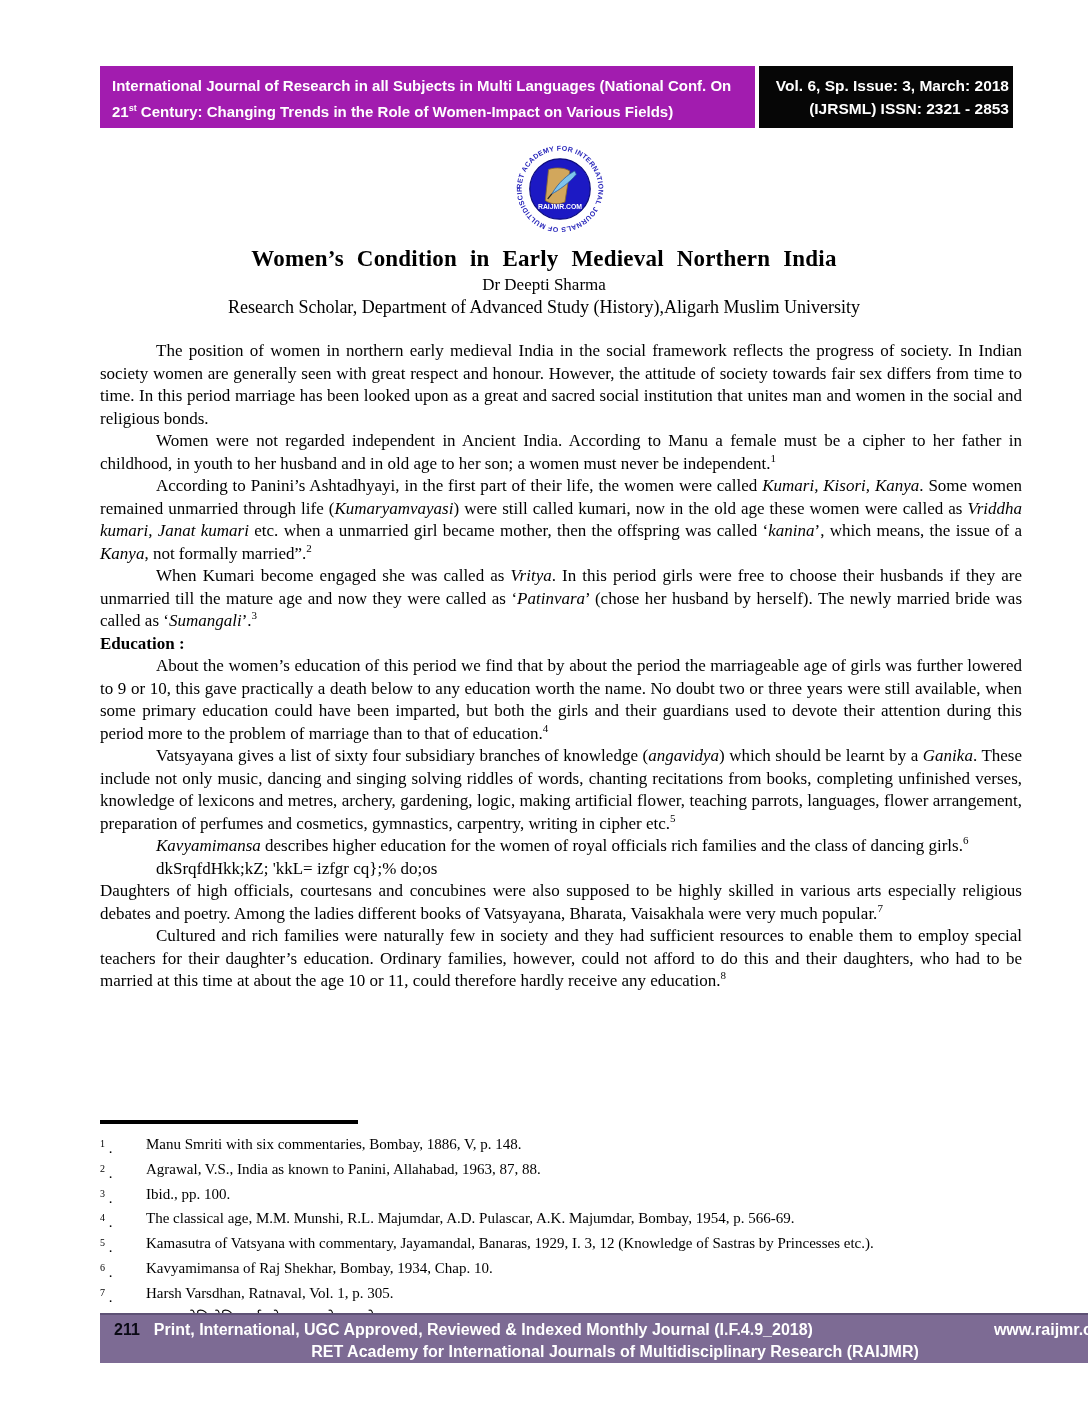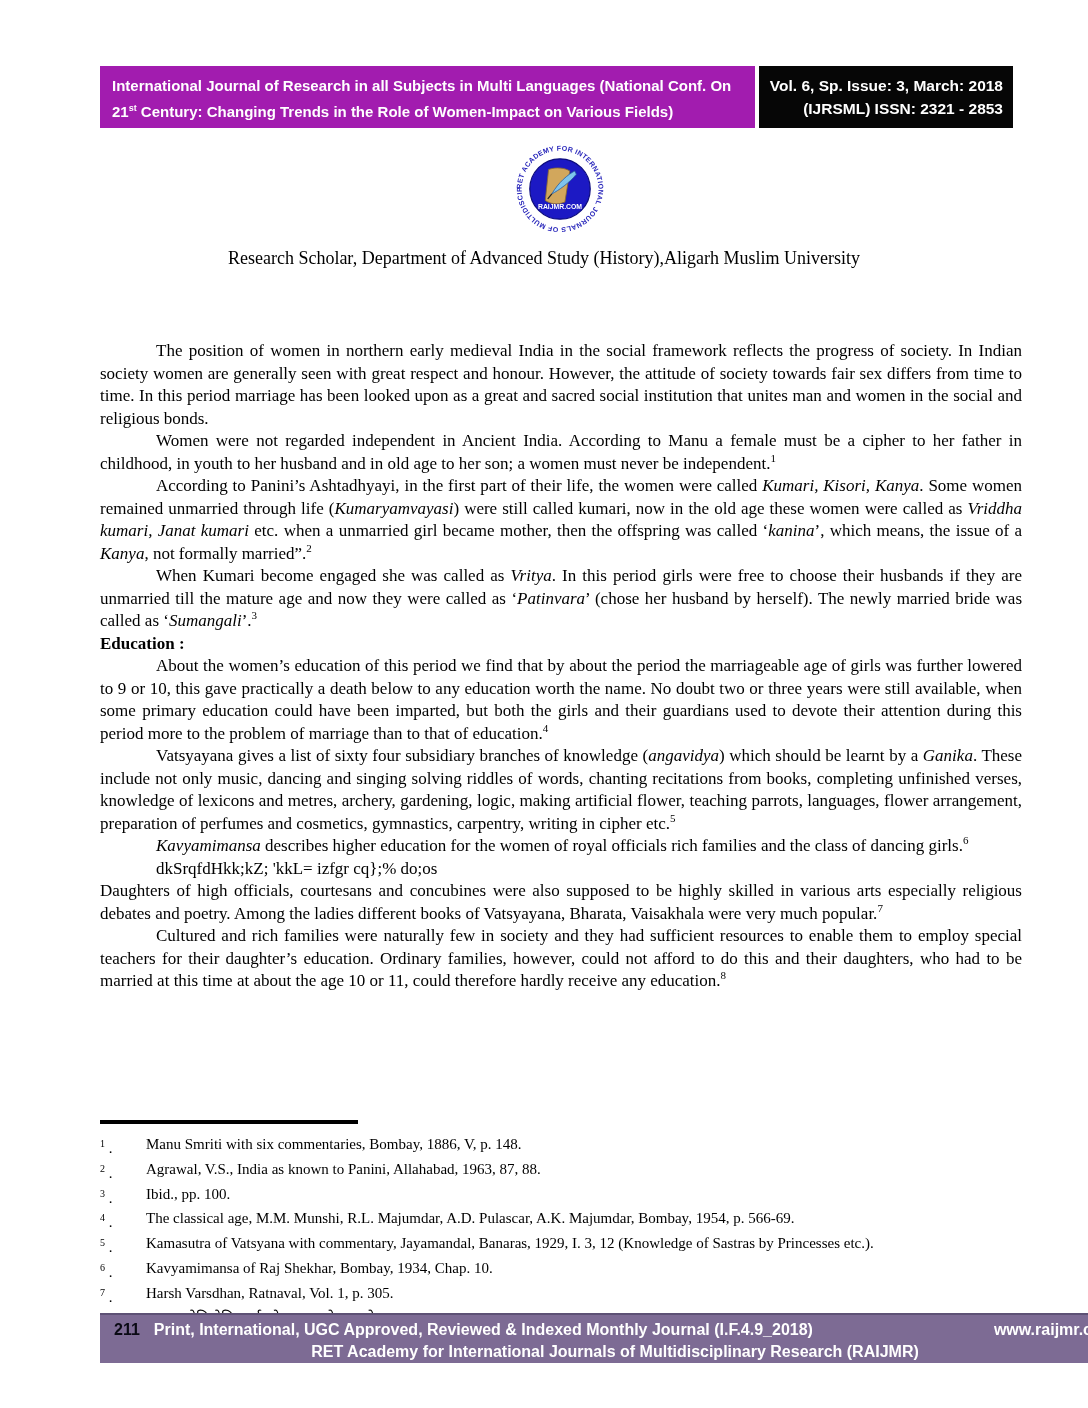--- a/index.html
+++ b/index.html
@@ -19,21 +19,21 @@
   }
   .banner-left {
     width: 655px; background: #a21caf; color: #fff;
     font-size: 15px; font-weight: bold; line-height: 23px;
     padding: 8px 12px 6px 12px;
   }
   .banner-left sup { font-size: 9px; }
   .banner-right {
     flex: 1; background: #060606; color: #fff;
     font-size: 15.5px; font-weight: bold; line-height: 23px;
-    text-align: right; padding: 8px 10px 6px 8px;
+    text-align: right; padding: 8px 4px 6px 8px;
   }
   
   .logo-wrap { position: absolute; top: 140px; left: 511px; width: 98px; height: 98px; }
   
   .title-block { position: absolute; top: 246px; left: 0; width: 100%; text-align: center; }
   .article-title { font-size: 23px; font-weight: bold; word-spacing: 7px; letter-spacing: 0.2px; }
   .article-author { font-size: 17px; margin-top: 3px; }
   .article-affiliation { font-size: 18px; margin-top: 2px; }
   
   .body-text {
@@ -90,20 +90,22 @@
     </text>
     <circle cx="60" cy="60" r="37" fill="#1C19C4" stroke="#0d0c7e" stroke-width="1.5"></circle>
     <path d="M46,36 C56,33 66,34 72,38 L66,76 C56,80 48,78 42,74 Z" fill="#D2A75C" stroke="#8a6a30" stroke-width="1"></path>
     <path d="M78,38 C70,42 58,52 50,66 C58,62 72,52 80,42 Z" fill="#7EC4EE" stroke="#2a60a0" stroke-width="1"></path>
     <path d="M50,66 L45,72" stroke="#222" stroke-width="1.5"></path>
     <text x="60" y="84" text-anchor="middle" font-size="8.4" font-weight="bold" fill="#ffffff" font-family="Liberation Sans, sans-serif">RAIJMR.COM</text>
   </svg>
 </div>
 
 <div class="title-block">
+  <div class="article-title">Women’s Condition in Early Medieval Northern India</div>
+  <div class="article-author">Dr Deepti Sharma</div>
   <div class="article-affiliation">Research Scholar, Department of Advanced Study (History),Aligarh Muslim University</div>
 </div>
 
 <div class="body-text">
     <div class="para para indent"><span>The position of women in northern early medieval India in the social framework reflects the progress of society. In Indian society women are generally seen with great respect and honour. However, the attitude of society towards fair sex differs from time to time. In this period marriage has been looked upon as a great and sacred social institution that unites man and women in the social and religious bonds.</span></div>
     <div class="para para indent"><span>Women were not regarded independent in Ancient India. According to Manu a female must be a cipher to her father in childhood, in youth to her husband and in old age to her son; a women must never be independent.</span><sup class="ref">1</sup></div>
     <div class="para para indent"><span>According to Panini’s Ashtadhyayi, in the first part of their life, the women were called </span><span class="it">Kumari, Kisori, Kanya</span><span>. Some women remained unmarried through life (</span><span class="it">Kumaryamvayasi</span><span>) were still called kumari, now in the old age these women were called as </span><span class="it">Vriddha kumari, Janat kumari</span><span> etc. when a unmarried girl became mother, then the offspring was called ‘</span><span class="it">kanina</span><span>’, which means, the issue of a </span><span class="it">Kanya</span><span>, not formally married”.</span><sup class="ref">2</sup></div>
     <div class="para para indent"><span>When Kumari become engaged she was called as </span><span class="it">Vritya</span><span>. In this period girls were free to choose their husbands if they are unmarried till the mature age and now they were called as ‘</span><span class="it">Patinvara</span><span>’ (chose her husband by herself). The newly married bride was called as ‘</span><span class="it">Sumangali</span><span>’.</span><sup class="ref">3</sup></div>
     <div class="para heading"><span class="bd">Education :</span></div>
     <div class="para para indent"><span>About the women’s education of this period we find that by about the period the marriageable age of girls was further lowered to 9 or 10, this gave practically a death below to any education worth the name. No doubt two or three years were still available, when some primary education could have been imparted, but both the girls and their guardians used to devote their attention during this period more to the problem of marriage than to that of education.</span><sup class="ref">4</sup></div>

